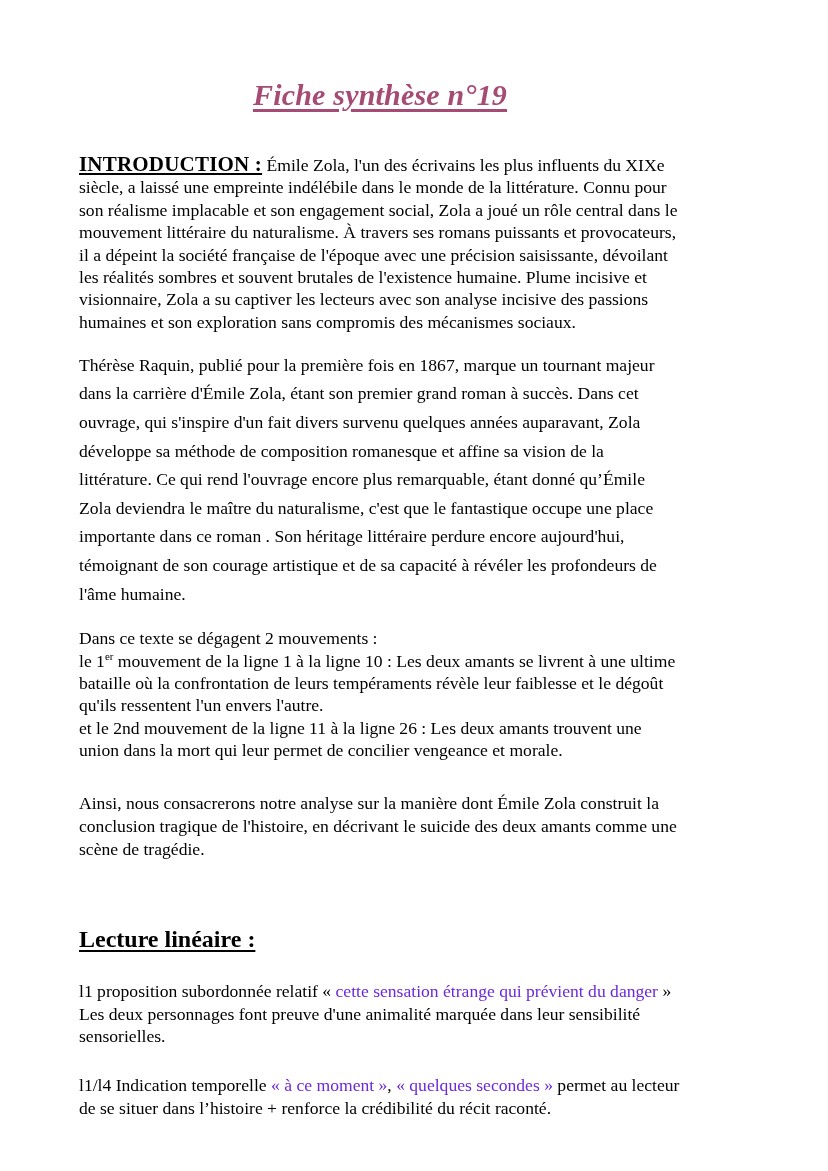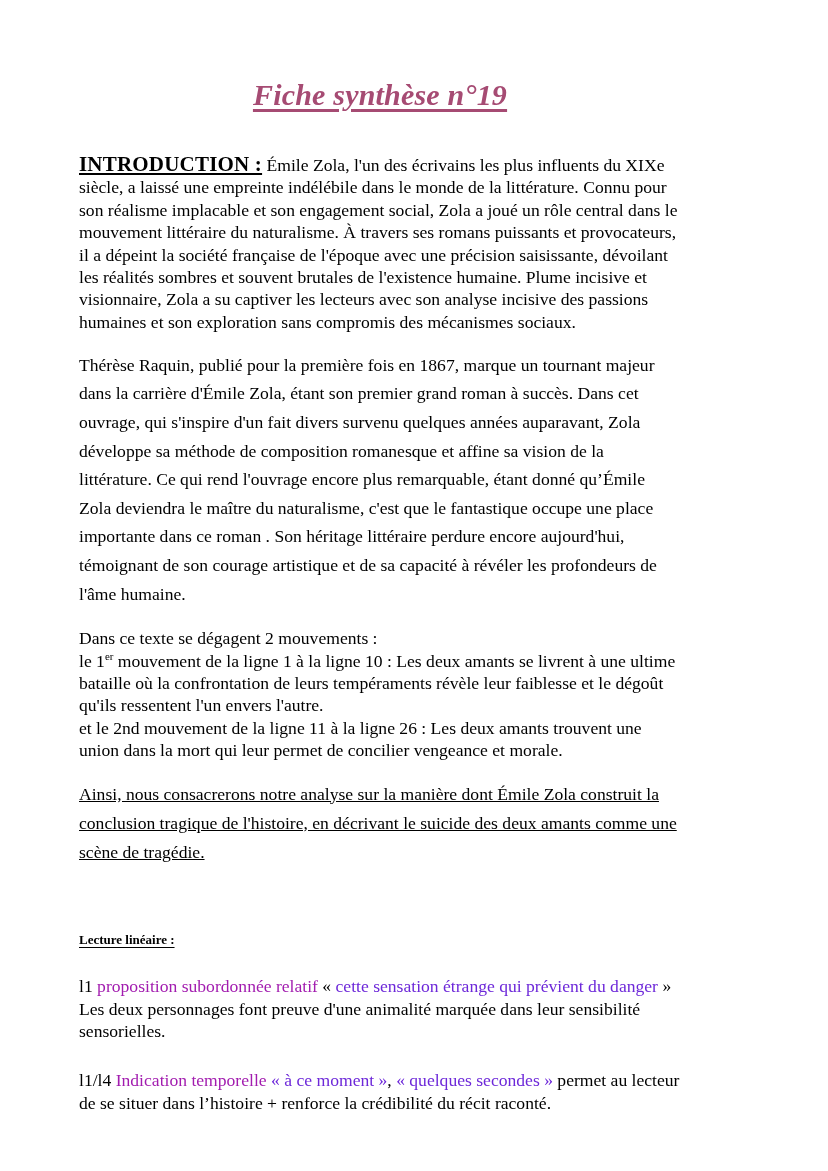--- a/index.html
+++ b/index.html
@@ -51,44 +51,43 @@
   }
   .spaced-block {
     margin-top: 16px;
     line-height: 28.6px;
   }
   .mouvements-block {
     margin-top: 19px;
     line-height: 22.4px;
   }
   .ainsi-block {
-    margin-top: 18px;
-    line-height: 29px;
-    text-decoration: underline;
+    margin-top: 30px;
+    line-height: 23px;
   }
   .section-head {
     margin: 0;
     padding-top: 48px;
-    font-size: 13px;
+    font-size: 24px;
     font-weight: bold;
     text-decoration: underline;
     text-underline-offset: 3px;
   }
   .analysis-block {
     margin-top: 27px;
     line-height: 22.6px;
   }
   .analysis-block + .analysis-block {
     margin-top: 26px;
   }
   .ref {
     color: #000000;
   }
   .term {
-    color: #a21caf;
+    color: #000000;
     text-align: right;
   }
   .quote {
     color: #6d28d9;
   }
   sup {
     font-size: 0.62em;
     vertical-align: super;
     line-height: 0;
   }

